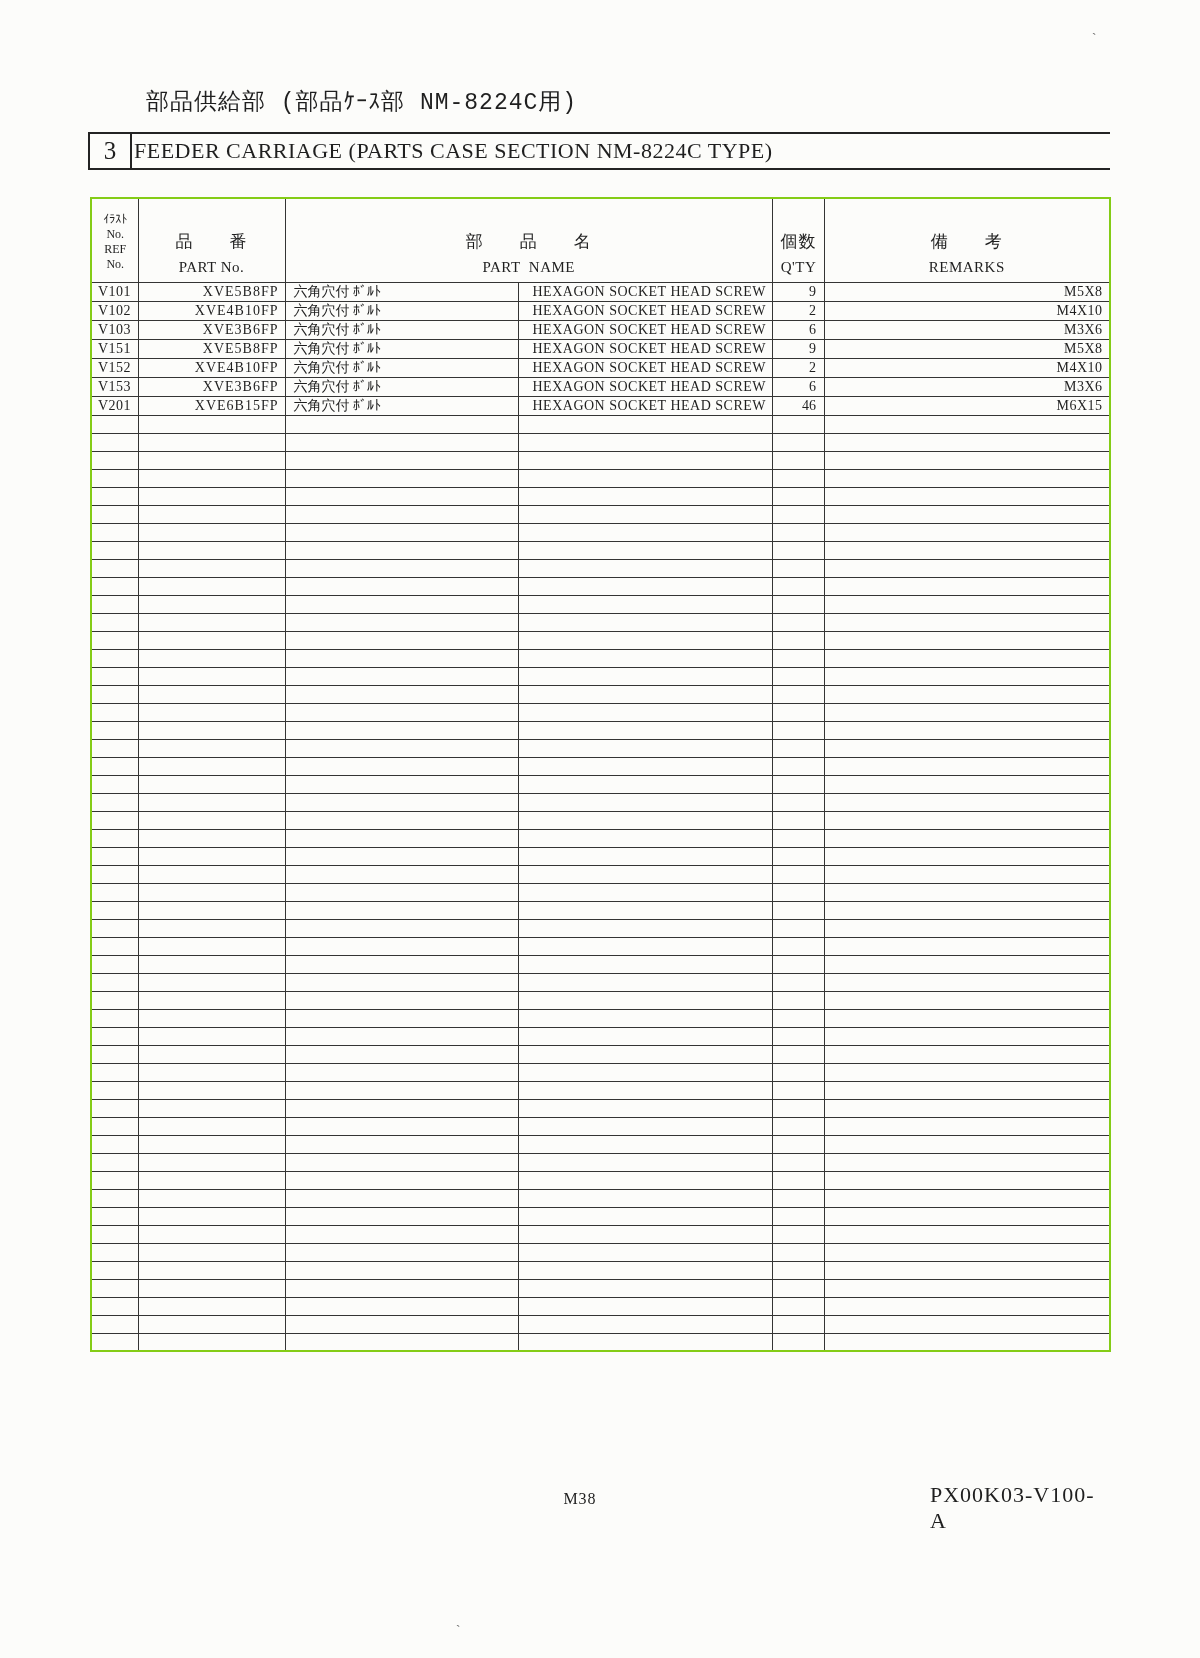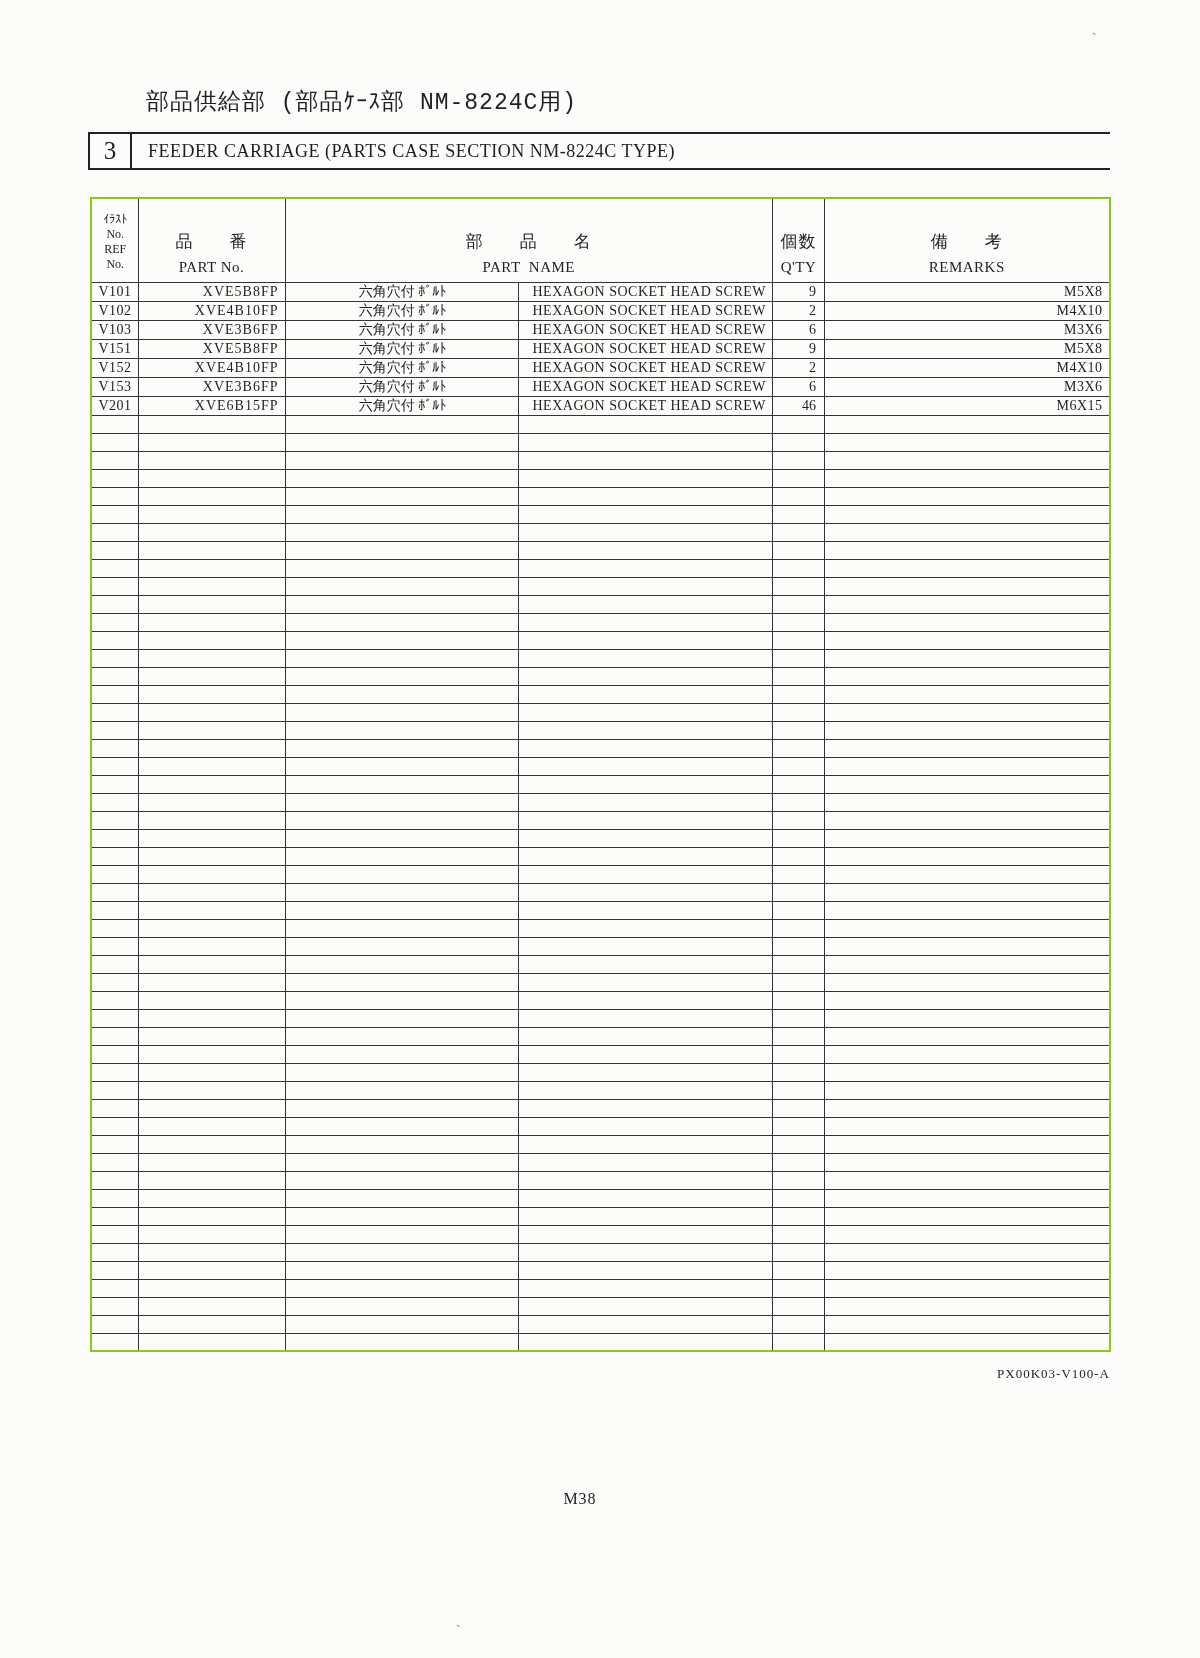--- a/index.html
+++ b/index.html
@@ -45,22 +45,22 @@
     display: flex;
     align-items: center;
     justify-content: center;
     font-size: 25px;
     box-sizing: border-box;
   }
   .title-en {
     flex: 1;
     display: flex;
     align-items: center;
-    padding-left: 16px;
-    font-size: 18px;
+    padding-left: 2px;
+    font-size: 22px;
     letter-spacing: 0.5px;
     white-space: pre;
   }
 
   
   .parts-table {
     position: absolute;
     left: 90px;
     top: 197px;
     border-collapse: collapse;
@@ -99,35 +99,34 @@
     letter-spacing: 0.5px;
     white-space: pre;
   }
   th.h-pno .en { padding-left: 0; }
 
   .parts-table tbody td {
     height: 18px;
     font-size: 14px;
     line-height: 18px;
   }
-  td.c-ref { text-align: right; font-size: 14px; letter-spacing: 0.5px; }
+  td.c-ref { text-align: left; font-size: 14px; letter-spacing: 0.5px; }
   td.c-pno { text-align: right; font-size: 15px; letter-spacing: 1px; padding-left: 8px; }
-  td.c-njp { text-align: center; font-size: 14px; padding-left: 8px; }
+  td.c-njp { text-align: left; font-size: 14px; padding-left: 8px; }
   td.c-nen { text-align: left; font-size: 14px; padding-left: 14px; letter-spacing: 0.5px; }
   td.c-qty { text-align: right; padding-right: 8px; font-size: 14px; }
   td.c-rem { text-align: right; padding-left: 8px; font-size: 14px; letter-spacing: 0.5px; }
 
   
   .doc-code {
     position: absolute;
-    top: 1366px;
+    top: 1482px;
     left: 930px;
     width: 180px;
-    text-align: right;
-    font-size: 13px;
+    font-size: 22px;
     letter-spacing: 1px;
   }
   .page-number {
     position: absolute;
     top: 1490px;
     left: 0;
     width: 1160px;
     text-align: center;
     font-size: 16px;
     letter-spacing: 1px;

